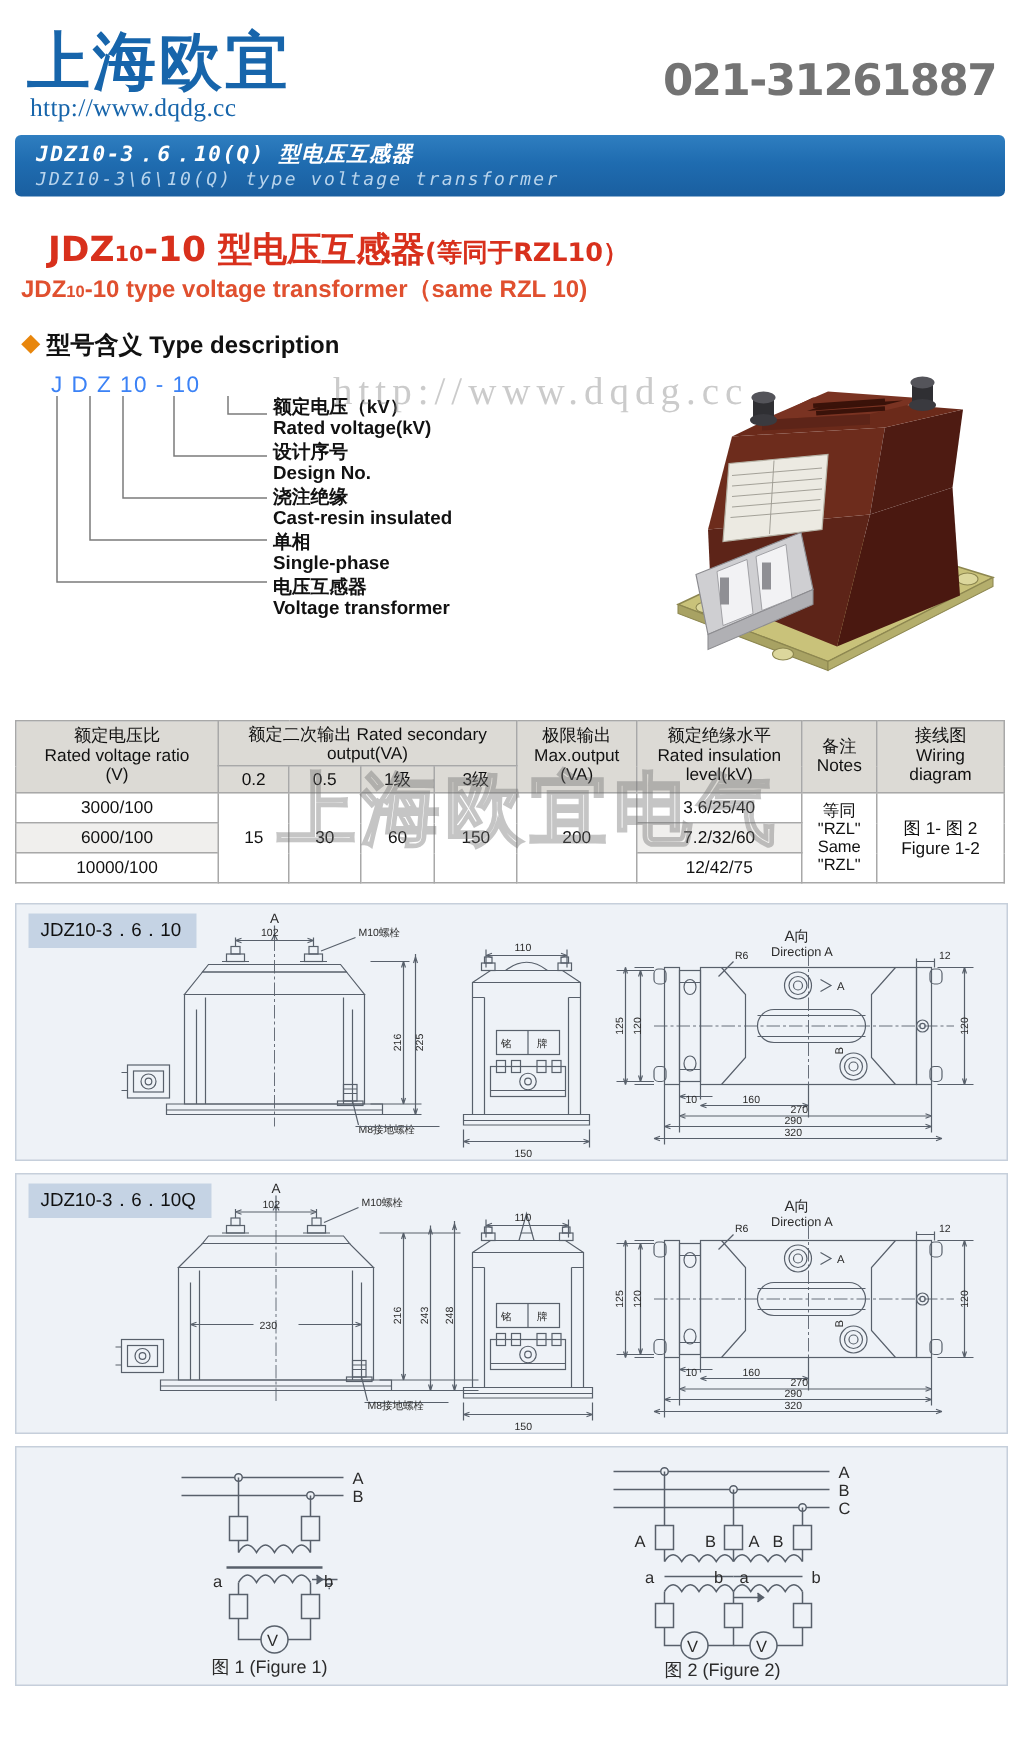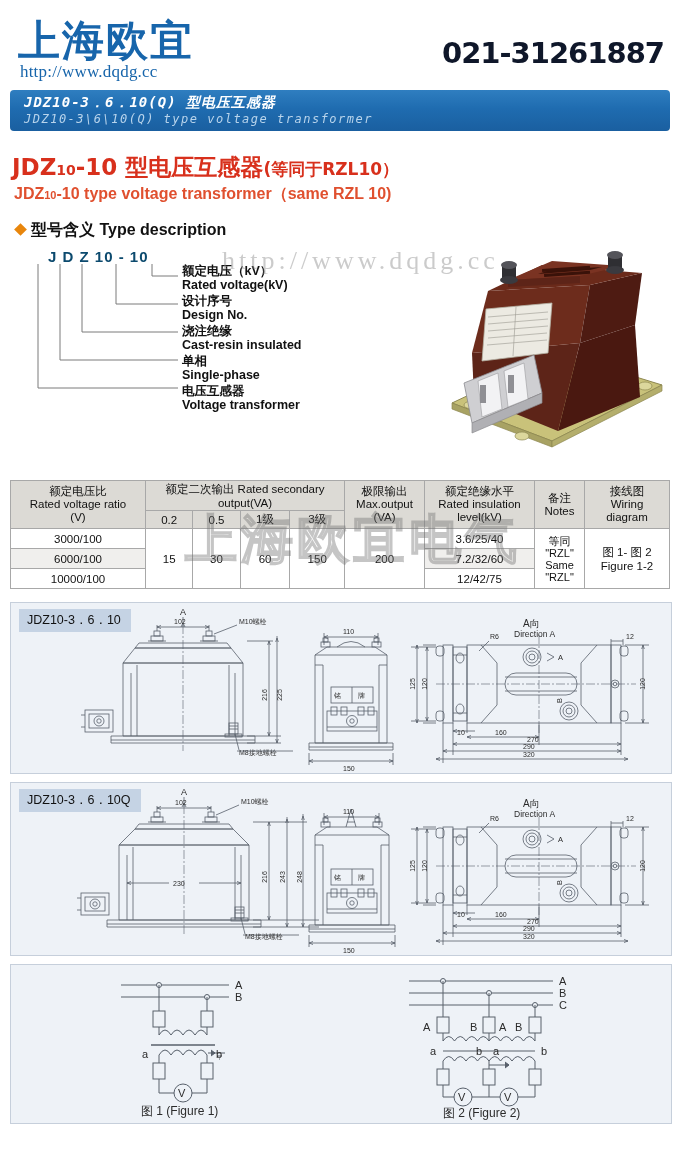--- a/index.html
+++ b/index.html
@@ -20,21 +20,21 @@
     color:#1765ab;line-height:1;
   }
   .logo-url{
     position:absolute;left:20px;top:62px;
     font-family:"Liberation Serif","DejaVu Serif",serif;
     font-size:17px;color:#1765ab;letter-spacing:.2px;
   }
   .phone{
     position:absolute;right:16px;top:36px;
     font-family:"DejaVu Sans",sans-serif;
-    font-weight:bold;font-size:29px;color:#0f172a;
+    font-weight:bold;font-size:29px;color:#737373;
     letter-spacing:-1px;
   }
 
   
   .bluebar{
     position:absolute;left:10px;top:90px;width:660px;height:41px;
     background:linear-gradient(180deg,#2f7ec0 0%,#1f6cb0 45%,#1a5fa0 100%);
     border-radius:4px;
     overflow:hidden;
     font-style:italic;
@@ -47,21 +47,21 @@
   }
   .bluebar .bb-en{
     position:absolute;left:14px;top:22px;
     color:#b8d4ec;font-size:12px;
     font-family:"DejaVu Sans Mono","Liberation Mono",monospace;
     letter-spacing:1.5px;white-space:nowrap;
   }
 
   
   .title-cn{
-    position:absolute;left:12px;top:156px;
+    position:absolute;left:32px;top:156px;
     font-family:"DejaVu Sans",sans-serif;
     font-weight:bold;font-size:23px;color:#d8301c;
     white-space:nowrap;line-height:1;
   }
   .title-cn .sub{font-size:14px;vertical-align:baseline;}
   .title-cn .tail{font-size:17px;}
   .title-en{
     position:absolute;left:14px;top:186px;
     font-family:"Liberation Sans",sans-serif;
     font-weight:bold;font-size:16px;color:#e0502f;
@@ -74,22 +74,22 @@
     position:absolute;left:16px;top:220px;
     font-weight:bold;font-size:16px;color:#111;
     white-space:nowrap;
   }
   .diamond{
     display:inline-block;width:9px;height:9px;background:#e8860c;
     transform:rotate(45deg);margin-right:6px;position:relative;top:-1px;
   }
 
   .code-row{
-    position:absolute;left:48px;top:248px;
-    font-weight:bold;font-size:15px;color:#0c4a6e;
+    position:absolute;left:34px;top:248px;
+    font-weight:normal;font-size:15px;color:#3b82f6;
     letter-spacing:1px;white-space:nowrap;
   }
 
   .type-svg{position:absolute;left:0px;top:262px;}
 
   .td-list{position:absolute;left:182px;top:264px;}
   .td-item{margin-bottom:1px;}
   .td-cn{font-size:12.5px;font-weight:bold;color:#111;line-height:14px;white-space:nowrap;}
   .td-en{font-size:12.5px;font-weight:bold;color:#111;line-height:15px;white-space:nowrap;}
 

